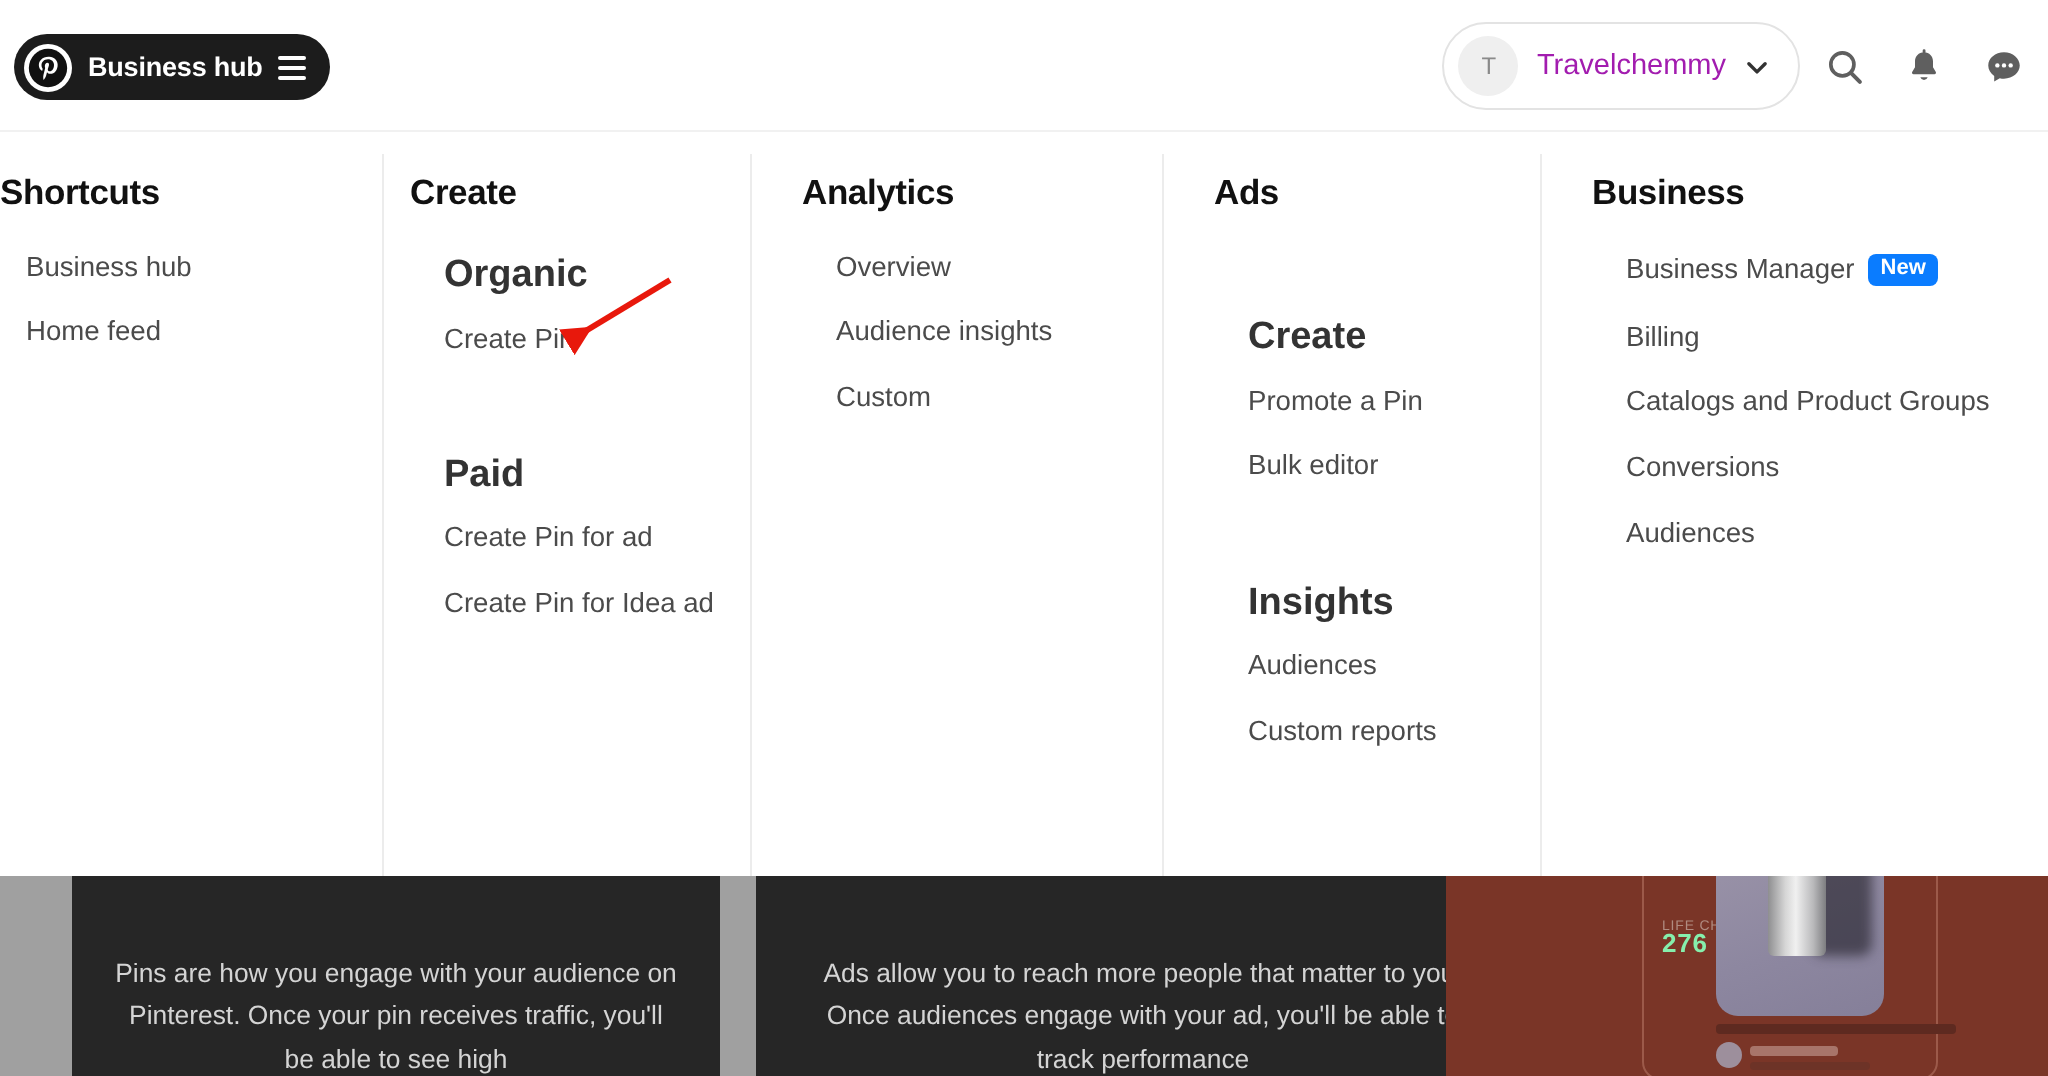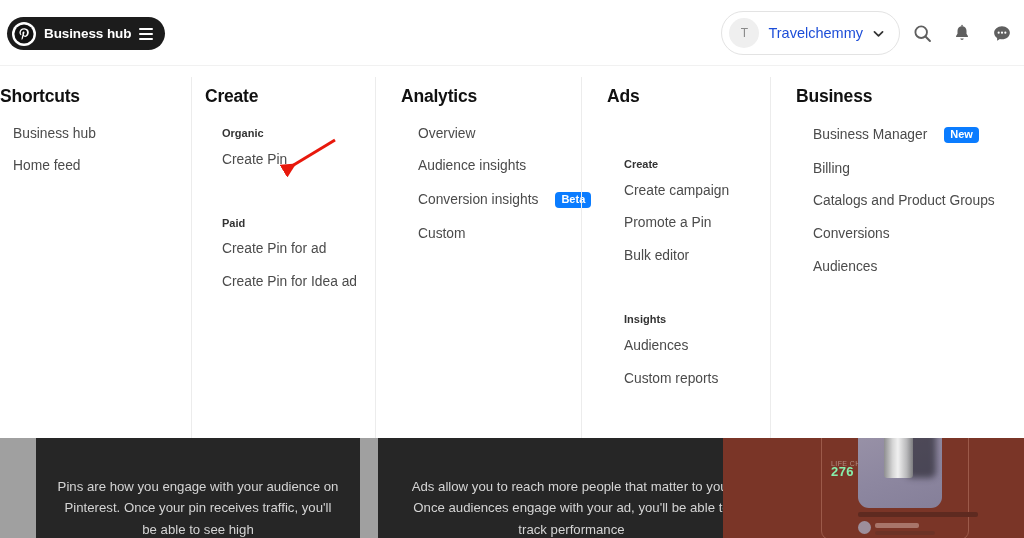--- a/index.html
+++ b/index.html
@@ -85,21 +85,21 @@
     background: #efefef;
     color: #8a8a8a;
     font-size: 12px;
     display: flex;
     align-items: center;
     justify-content: center;
     flex: 0 0 auto;
   }
   .acct-name {
     font-size: 14.5px;
-    color: #1d4ed8;
+    color: #a21caf;
     white-space: nowrap;
   }
   .chev {
     width: 13px; height: 13px;
     flex: 0 0 auto;
   }
   .chev svg { display: block; }
 
   .icon-btn {
     position: absolute;
@@ -151,42 +151,42 @@
   }
   .col-create .mm-title,
   .col-analytics .mm-title,
   .col-ads .mm-title,
   .col-business .mm-title { padding-left: 0; }
 
   .mm-group { padding-left: 17px; }
   .col-shortcuts .mm-group { padding-left: 13px; }
 
   .mm-sub {
-    font-size: 11px;
+    font-size: 19px;
     font-weight: bold;
     color: #333333;
     margin-top: 20px;
     margin-bottom: 4px;
   }
   .mm-link {
     display: flex;
     align-items: center;
     font-size: 13.8px;
     color: #4b4b4b;
     line-height: 1;
     padding: 9.5px 0;
     cursor: pointer;
     white-space: nowrap;
   }
 
   .badge {
     display: inline-flex;
     align-items: center;
     justify-content: center;
-    margin-left: 17px;
+    margin-left: 7px;
     padding: 2px 6px 3px;
     border-radius: 4px;
     background: #0a7cff;
     color: #ffffff;
     font-size: 11px;
     font-weight: bold;
     line-height: 1;
   }
 
   .gap-lg { height: 21px; }
@@ -401,37 +401,30 @@
     <div class="mm-col col-analytics">
       <div class="mm-title">Analytics</div>
       <div class="mm-group">
         <div class="mm-link">
           <span>Overview</span>
         </div>
         <div class="mm-link">
           <span>Audience insights</span>
         </div>
         <div class="mm-link">
-          <span>Conversion insights</span>
-          <span class="badge">Beta</span>
-        </div>
-        <div class="mm-link">
           <span>Custom</span>
         </div>
       </div>
     </div>
 
     <div class="mm-col col-ads">
       <div class="mm-title">Ads</div>
       <div class="mm-group">
         <div class="gap-lg"></div>
         <div class="mm-sub">Create</div>
-        <div class="mm-link">
-          <span>Create campaign</span>
-        </div>
         <div class="mm-link">
           <span>Promote a Pin</span>
         </div>
         <div class="mm-link">
           <span>Bulk editor</span>
         </div>
         <div class="gap-lg"></div>
         <div class="mm-sub">Insights</div>
         <div class="mm-link">
           <span>Audiences</span>

